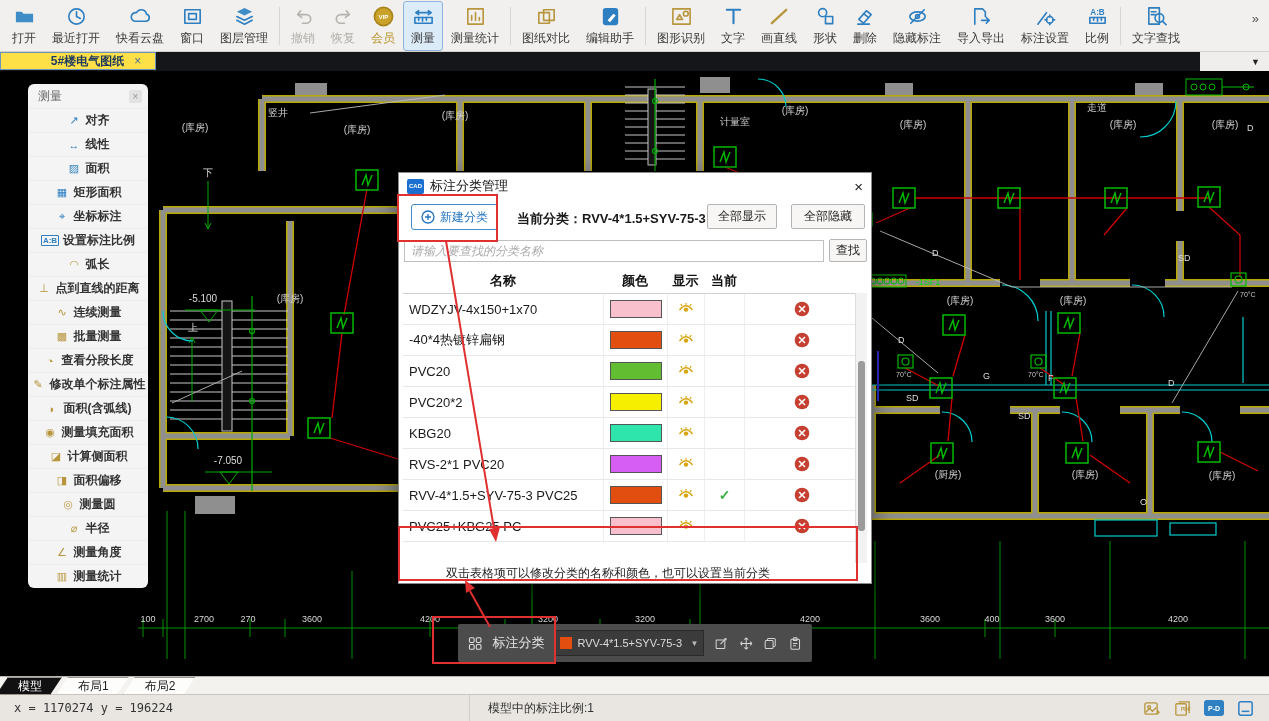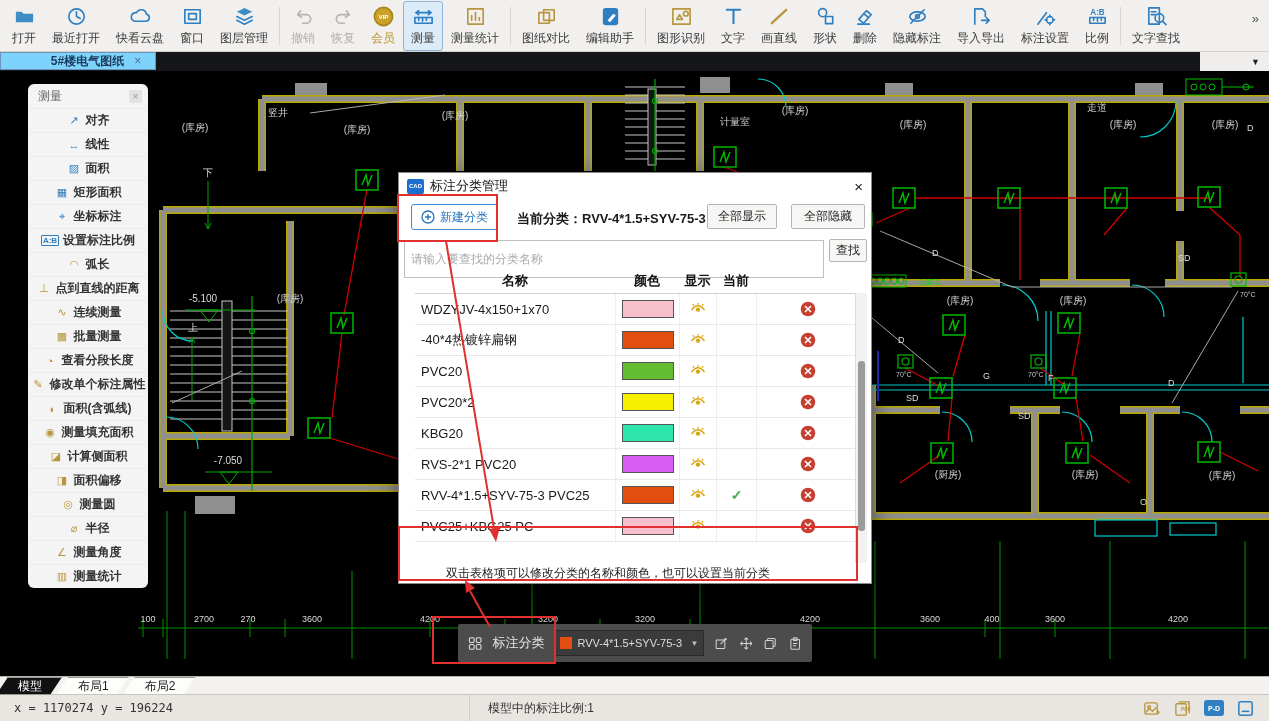--- a/index.html
+++ b/index.html
@@ -10,21 +10,21 @@
   .tb-item .tb-ic{height:24px;display:flex;align-items:center;justify-content:center;}
   .tb-item.active{background:#dcebf8;border-color:#8fb4da;}
   .tb-item.disabled{color:#b3b0ac;}
   .tb-item.vip{color:#b9952b;}
   .tb-sep{width:1px;height:38px;background:#d8d4d0;margin:0 3px;flex:none;}
   .tb-more{margin-left:auto;padding:0 10px 14px 0;color:#555;font-size:13px;}
   svg.ic{width:23px;height:23px;fill:none;stroke-width:1.7;stroke-linecap:round;stroke-linejoin:round;}
   svg.bi{stroke:#2e7fc2;} svg.gi{stroke:#b8963e;} svg.xi{stroke:#b6b3af;}
   
   #tabbar{position:absolute;left:0;top:52px;width:1269px;height:19px;background:#14161a;}
-  #doc-tab{position:absolute;left:0;top:0;width:156px;height:18px;background:#7dd3fc;border:1px solid #6a93bd;box-sizing:border-box;display:flex;align-items:center;justify-content:center;gap:10px;font-size:12px;font-weight:bold;color:#1c3a5e;padding-left:36px;}
+  #doc-tab{position:absolute;left:0;top:0;width:156px;height:18px;background:#fde047;border:1px solid #6a93bd;box-sizing:border-box;display:flex;align-items:center;justify-content:center;gap:10px;font-size:12px;font-weight:bold;color:#1c3a5e;padding-left:36px;}
   #doc-tab .tabclose{color:#4a6f96;font-weight:normal;font-size:12px;}
   #tab-right{position:absolute;right:0;top:0;width:69px;height:19px;background:#f0eeec;display:flex;align-items:center;justify-content:flex-end;padding-right:9px;box-sizing:border-box;font-size:9px;color:#222;}
   
   #drawing{position:absolute;left:0;top:71px;width:1269px;height:605px;background:#000;}
   
   #measure-panel{position:absolute;left:28px;top:84px;width:120px;background:rgba(252,252,252,.97);border-radius:6px;box-shadow:0 2px 10px rgba(0,0,0,.55);z-index:6;}
   #measure-panel .mp-head{height:24px;display:flex;align-items:center;padding:0 6px 0 10px;font-size:12px;color:#666;}
   #measure-panel .mp-close{margin-left:auto;width:13px;height:13px;background:#e2e2e2;color:#999;font-size:10px;line-height:13px;text-align:center;border-radius:2px;}
   .mp-item{height:23px;display:flex;align-items:center;justify-content:center;gap:4px;border-top:1px solid #ececec;font-size:12px;font-weight:600;color:#333;white-space:nowrap;}
   .mp-item .g{color:#b8963e;font-size:11px;width:15px;text-align:center;font-weight:400;}
@@ -33,25 +33,25 @@
   
   #dlg{position:absolute;left:398px;top:172px;width:474px;height:412px;background:#fff;border:1px solid #8a8a8a;box-sizing:border-box;box-shadow:0 6px 22px rgba(0,0,0,.5);z-index:10;font-size:12px;}
   #dlg .ttl{height:26px;display:flex;align-items:center;gap:6px;padding:0 8px;}
   #dlg .ttl .cadic{width:17px;height:15px;background:#1a6fd0;border-radius:2px;color:#fff;font-size:6px;font-weight:bold;display:flex;align-items:center;justify-content:center;}
   #dlg .ttl .t{font-size:13px;color:#111;}
   #dlg .ttl .x{margin-left:auto;font-size:15px;color:#222;}
   .dbtn{position:absolute;background:#f7f6f5;border:1px solid #b4b4b4;border-radius:2px;height:25px;display:flex;align-items:center;justify-content:center;font-size:12px;color:#222;box-sizing:border-box;}
   #new-btn{left:12px;top:31px;padding:12px 9px;background:#fff;border:1px solid #3f8ac9;color:#2374bd;border-radius:3px;gap:5px;}
   #cur-cat{position:absolute;left:118px;top:37px;font-size:13px;font-weight:700;color:#1a1a1a;white-space:nowrap;}
   #show-all{left:308px;top:31px;width:70px;} #hide-all{left:392px;top:31px;width:74px;}
-  #dlg-search{position:absolute;left:5px;top:67px;width:406px;height:20px;border:1px solid #c0c0c0;font-size:12px;padding:8px 6px;color:#3b82f6;font-family:"Liberation Sans",sans-serif;}
+  #dlg-search{position:absolute;left:5px;top:67px;width:406px;height:20px;border:1px solid #c0c0c0;font-size:12px;padding:0 6px;color:#3b82f6;font-family:"Liberation Sans",sans-serif;font-style:italic;}
   #dlg-search::placeholder{color:#aaa;}
   #find-btn{left:430px;top:66px;width:38px;height:23px;}
   #dlg-table{position:absolute;left:4px;top:96px;width:455px;}
-  .trow{display:grid;grid-template-columns:200px 64px 37px 40px 1fr;height:30px;border-bottom:1px solid #e8e8e8;align-items:center;margin-left:12px;}
+  .trow{display:grid;grid-template-columns:200px 64px 37px 40px 1fr;height:30px;border-bottom:1px solid #e8e8e8;align-items:center;}
   .trow.head{height:24px;font-weight:bold;color:#111;font-size:13px;border-bottom:1px solid #d0d0d0;}
   .trow.head div{text-align:center;}
   .tc{height:100%;display:flex;align-items:center;justify-content:center;border-left:1px solid #eee;box-sizing:border-box;}
   .tc.name{justify-content:flex-start;padding-left:6px;border-left:none;font-size:13px;color:#1a1a1a;white-space:nowrap;overflow:hidden;}
   .swatch{width:50px;height:16px;border:1px solid #555;}
   .chk{color:#3faf4a;font-size:14px;font-weight:bold;}
   .trow.selected{background:#1277d6;border-bottom:1px solid #1277d6;}
   .trow.selected .tc{border-left-color:rgba(255,255,255,.25);}
   .trow.selected .name{color:#fff;}
   .trow.selected .swatch{border:1px dashed #333;outline:1px dashed #ddd;}

